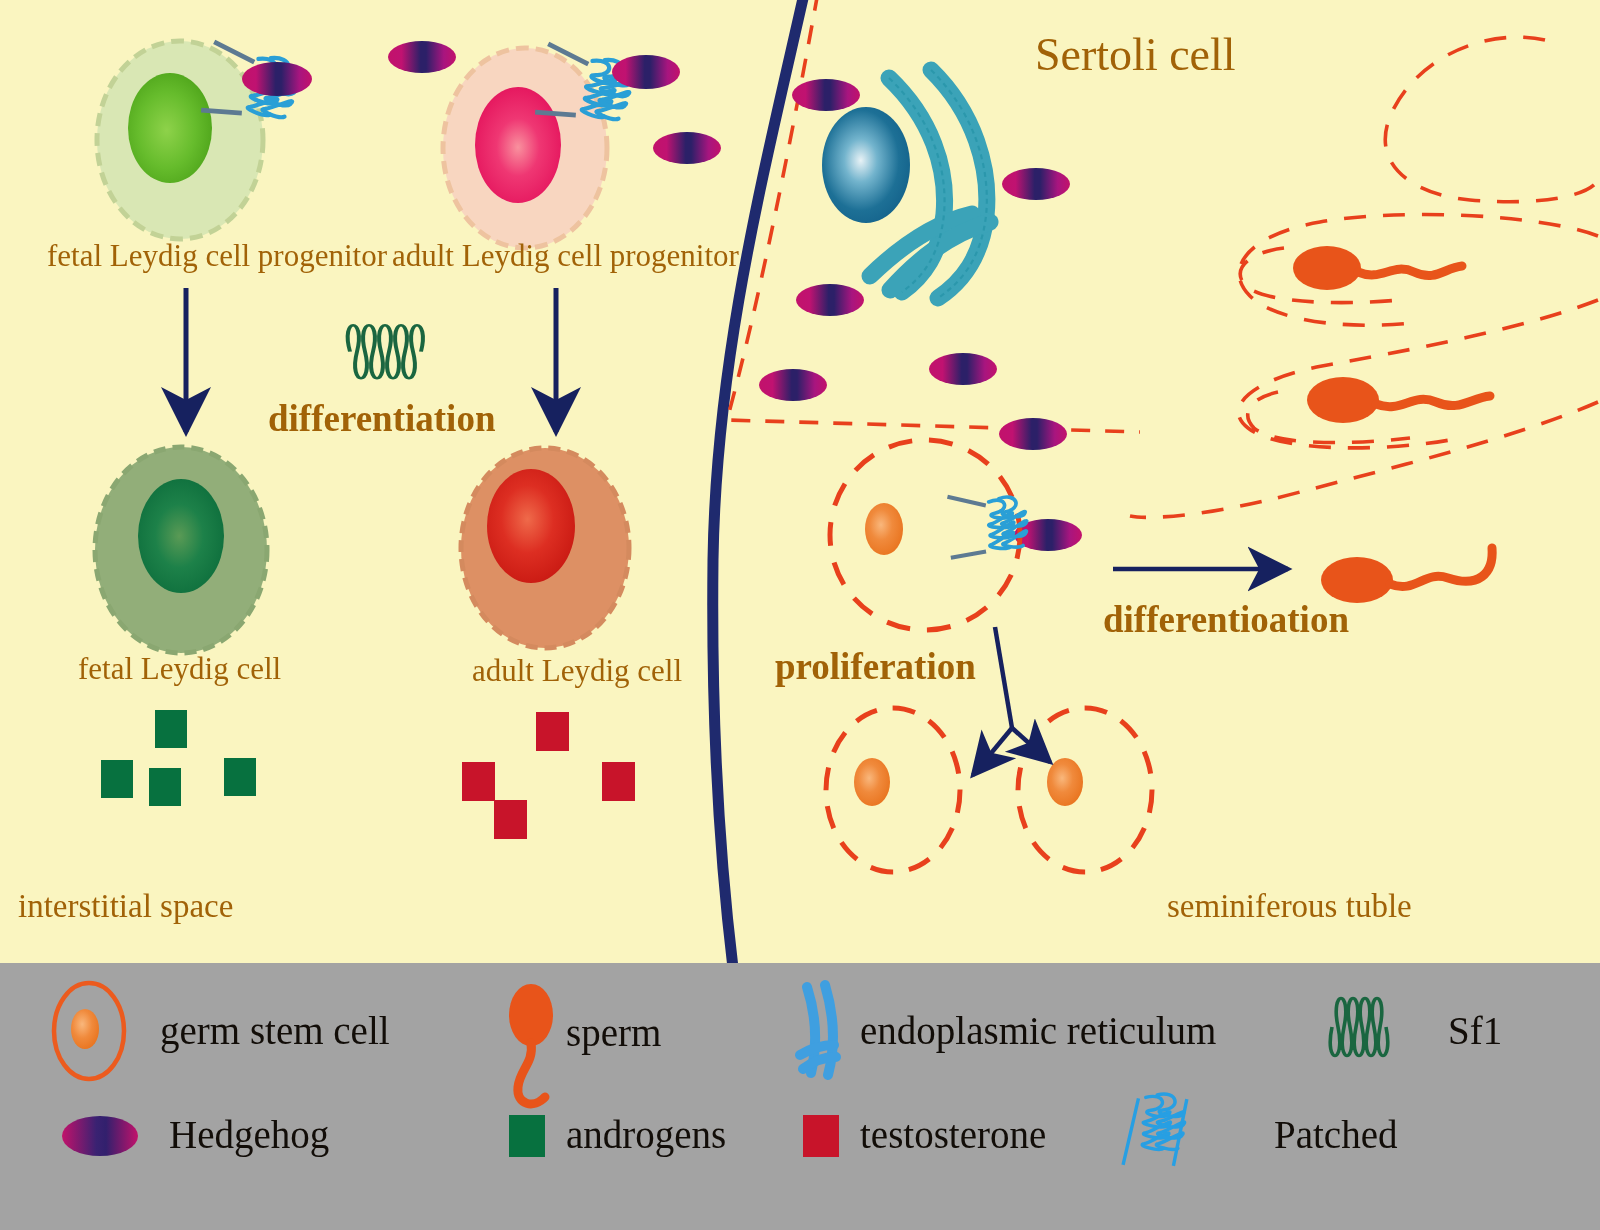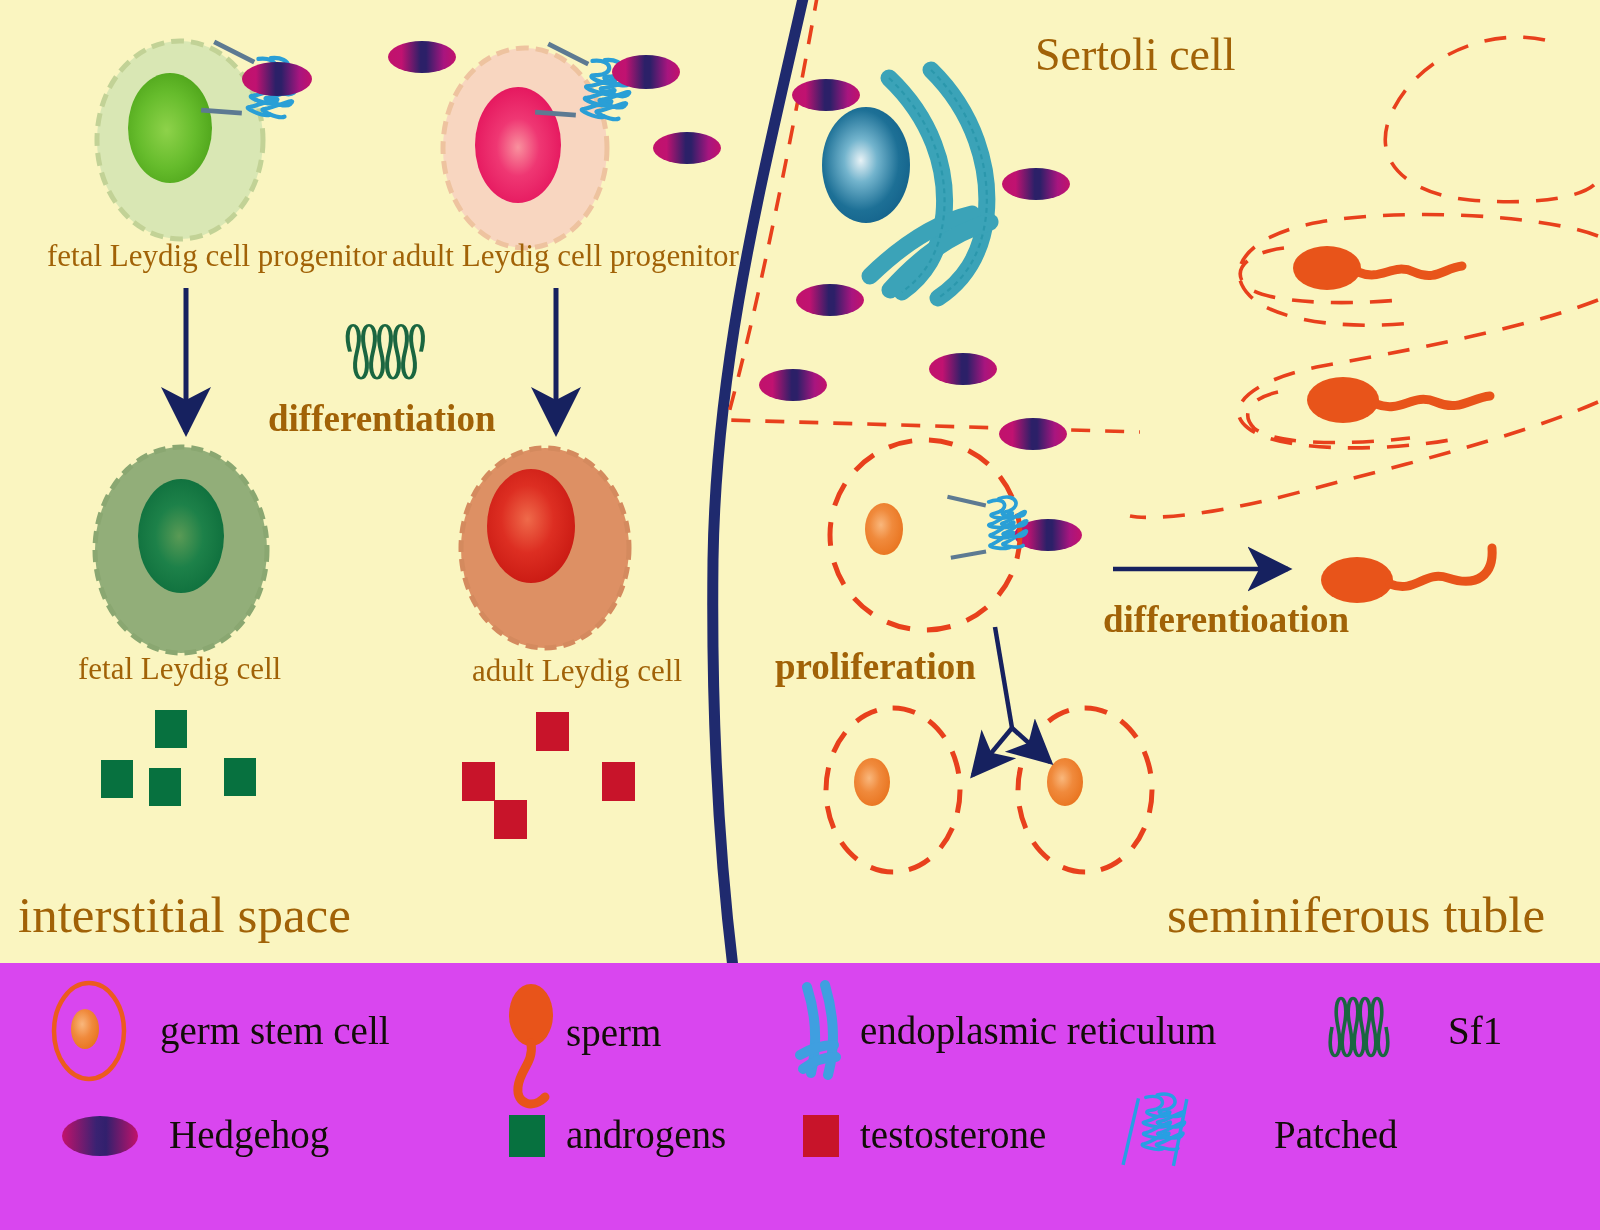--- a/index.html
+++ b/index.html
@@ -8,25 +8,25 @@
   #root{position:relative;width:1600px;height:1230px;background:#ffffff;}
 
   
   #panel{position:absolute;left:0;top:0;width:1600px;height:963px;background:#faf5c0;}
   #panel svg,#legend svg{position:absolute;left:0;top:0;overflow:visible;}
 
   
   .lbl{position:absolute;color:#a16207;white-space:nowrap;line-height:1;}
   .lbl-cell{font-size:31px;}
   .lbl-proc{font-size:37px;font-weight:bold;}
-  .lbl-zone{font-size:51px;}
+  .lbl-zone{font-size:33px;}
   .lbl-sertoli{font-size:46px;}
 
   
-  #legend{position:absolute;left:0;top:963px;width:1600px;height:267px;background:#d946ef;}
+  #legend{position:absolute;left:0;top:963px;width:1600px;height:267px;background:#a3a3a3;}
   .leg-txt{position:absolute;font-size:39px;color:#120d08;white-space:nowrap;line-height:1;}
 </style>
 </head>
 <body>
 
 <div id="root">
 
   <div id="panel">
 
     <svg width="1600" height="963" viewBox="0 0 1600 963">

